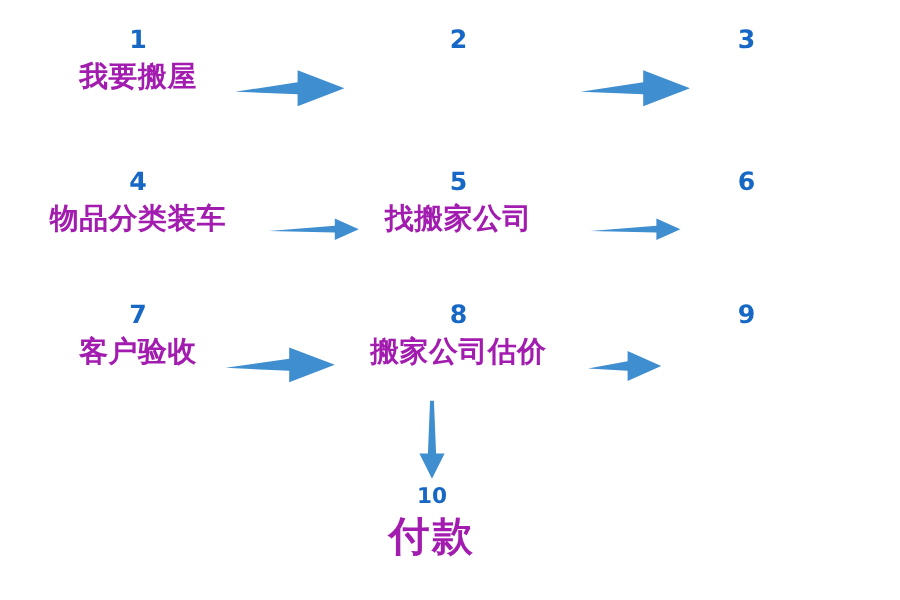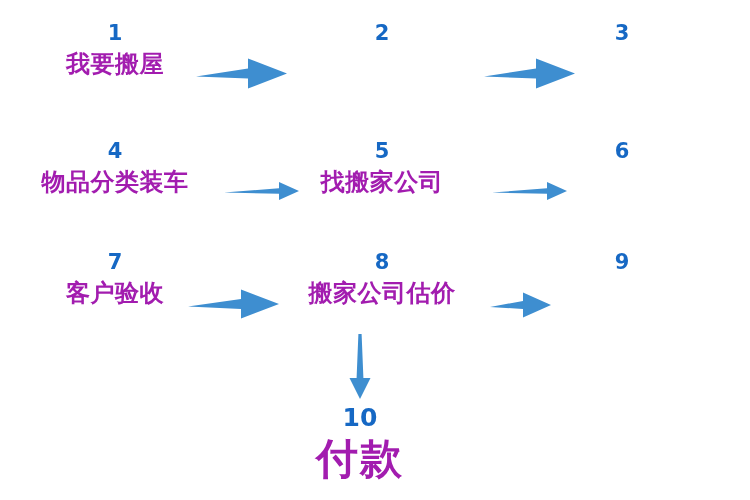--- a/index.html
+++ b/index.html
@@ -56,25 +56,25 @@
   
   .col1 { left: 115px; }
   .col2 { left: 382px; }
   .col3 { left: 622px; }
 
   .step.final {
     top: 405px;
     left: 360px;
   }
   .step.final .step-number {
-    font-size: 25px;
+    font-size: 18px;
     margin-bottom: 5px;
   }
   .step.final .step-label {
-    font-size: 42px;
+    font-size: 34px;
     letter-spacing: 2px;
   }
 
   
   .arrow {
     position: absolute;
     display: block;
   }
   .arrow svg { display: block; overflow: visible; }
 </style>

